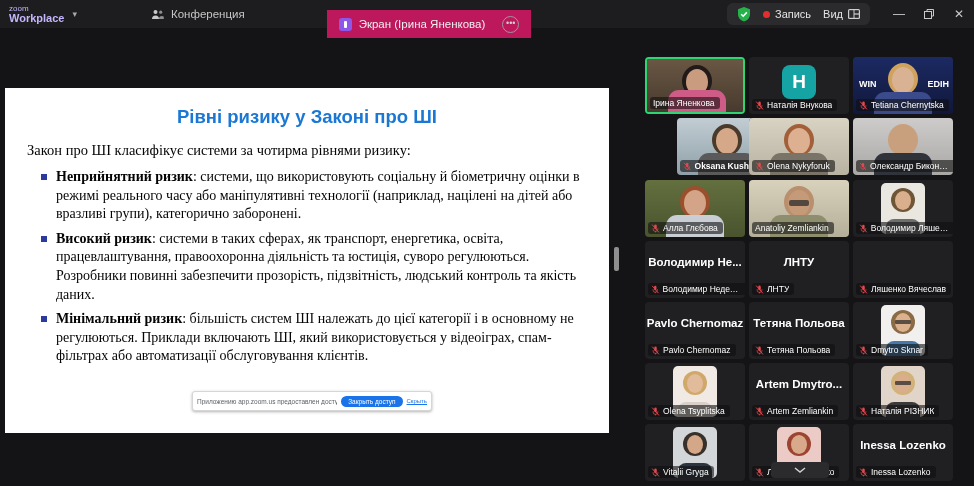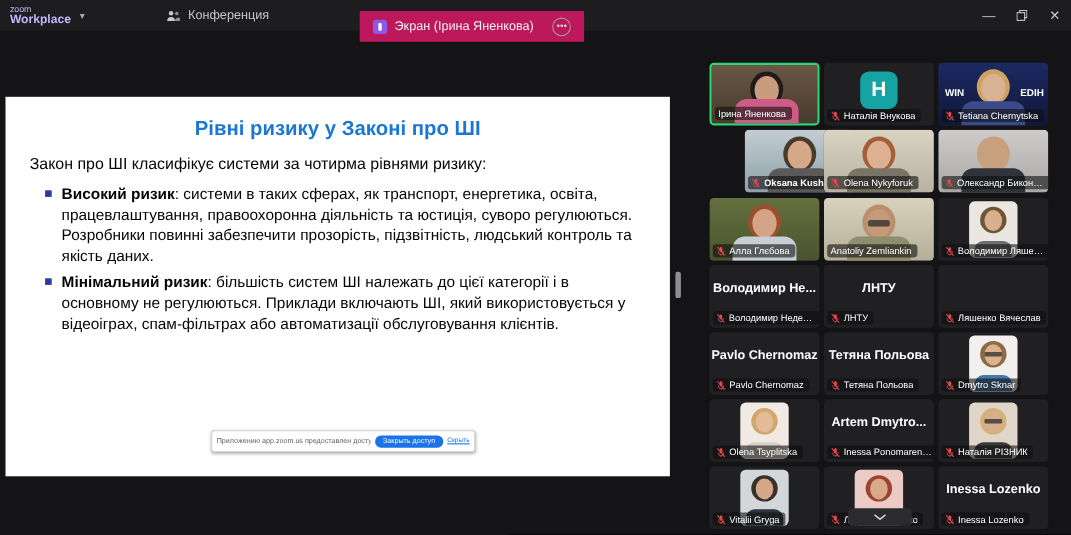--- a/index.html
+++ b/index.html
@@ -25,21 +25,21 @@
                 gap:12px;padding:0 10px;margin-right:14px;}
   .rec{display:flex;align-items:center;gap:5px;color:#e3e3e3;font-size:11px;}
   .rec-dot{width:7px;height:7px;border-radius:50%;background:#e02f2f;}
   .view{display:flex;align-items:center;gap:5px;color:#e3e3e3;font-size:11px;}
   .winbtn{width:30px;height:28px;display:flex;align-items:center;justify-content:center;color:#c9c9c9;font-size:12px;}
   
   .slide{position:absolute;left:5px;top:88px;width:604px;height:345px;background:#fff;overflow:hidden;}
   .slide-inner{padding:10px 22px 0 22px;}
   .slide-title{color:#1a78d4;font-size:18.5px;font-weight:600;text-align:center;margin:8px 0 14px 0;
                font-family:"Liberation Sans",sans-serif;}
-  .slide-body{font-family:Liberation Sans, sans-serif;color:#050505;}
+  .slide-body{font-family:Liberation Serif, serif;color:#050505;}
   .intro{font-size:14.5px;margin:0 0 9px 0;}
   ul.bullets{list-style:none;margin:0;padding:0 0 0 14px;}
   ul.bullets li{position:relative;padding-left:15px;margin-bottom:6px;font-size:14px;line-height:1.33;}
   ul.bullets li::before{content:"";position:absolute;left:0;top:6px;width:6px;height:6px;background:#2b3a9e;}
   
   .share-note{position:absolute;left:187px;top:303px;width:230px;height:18px;background:#fff;
               border:1px solid #d6d6d6;border-radius:3px;box-shadow:0 1px 3px rgba(0,0,0,.3);
               display:flex;align-items:center;gap:4px;padding:0 4px;z-index:5;}
   .share-note .msg{font-size:6.5px;color:#5f6368;white-space:nowrap;overflow:hidden;}
   .share-note .stop{background:#1a73e8;color:#fff;border:none;border-radius:8px;font-size:6.5px;
@@ -100,37 +100,57 @@
 
     <div class="tab active">
       <span class="ptab-icon">
           <span></span>
         </span>
       <span>Экран (Ірина Яненкова)</span>
       <span class="more-circle">•••</span>
     </div>
 
     <div class="right-cluster">
+      <div class="status-group">
+        <svg width="14" height="15" viewBox="0 0 14 15">
+          <path d="M7 0 L13 2.2 V7 c0 4 -2.7 6.5 -6 7.6 C3.7 13.5 1 11 1 7 V2.2 Z" fill="#25b24b"></path>
+          <path d="M4.2 7.2 l2 2 l3.6 -3.8" stroke="#fff" stroke-width="1.6" fill="none"></path>
+        </svg>
+        <div class="rec">
+          <span class="rec-dot"></span>
+          <span>Запись</span>
+        </div>
+        <div class="view">
+          <span>Вид</span>
+          <svg width="12" height="10" viewBox="0 0 12 10">
+            <rect x="0" y="0" width="12" height="10" rx="1.5" fill="#cfcfcf"></rect>
+            <rect x="1.2" y="1.2" width="4.3" height="7.6" fill="#2b2b2d"></rect>
+            <rect x="6.5" y="1.2" width="4.3" height="3.2" fill="#2b2b2d"></rect>
+            <rect x="6.5" y="5.6" width="4.3" height="3.2" fill="#2b2b2d"></rect>
+          </svg>
+        </div>
+      </div>
       <div class="winbtn">—</div>
       <div class="winbtn">
         <svg width="10" height="10" viewBox="0 0 10 10">
           <rect x="0.5" y="2.5" width="7" height="7" fill="none" stroke="#c9c9c9"></rect>
           <path d="M3 2.5 V0.5 H9.5 V7 H7.5" fill="none" stroke="#c9c9c9"></path>
         </svg>
       </div>
       <div class="winbtn">✕</div>
     </div>
   </div>
 
   <div class="slide">
     <div class="slide-inner">
       <div class="slide-title">Рівні ризику у Законі про ШІ</div>
       <div class="slide-body">
         <p class="intro">Закон про ШІ класифікує системи за чотирма рівнями ризику:</p>
         <ul class="bullets">
+          <li><b>Неприйнятний ризик</b><span>: системи, що використовують соціальну й біометричну оцінки в режимі реального часу або маніпулятивні технології (наприклад, націлені на дітей або вразливі групи), категорично заборонені.</span></li>
           <li><b>Високий ризик</b><span>: системи в таких сферах, як транспорт, енергетика, освіта, працевлаштування, правоохоронна діяльність та юстиція, суворо регулюються. Розробники повинні забезпечити прозорість, підзвітність, людський контроль та якість даних.</span></li>
           <li><b>Мінімальний ризик</b><span>: більшість систем ШІ належать до цієї категорії і в основному не регулюються. Приклади включають ШІ, який використовується у відеоіграх, спам-фільтрах або автоматизації обслуговування клієнтів.</span></li>
         </ul>
       </div>
     </div>
     <div class="share-note">
       <span class="msg">Приложению app.zoom.us предоставлен доступ к вашему экрану.</span>
       <button class="stop">Закрыть доступ</button>
       <span class="hide">Скрыть</span>
     </div>
@@ -401,21 +421,21 @@
       <div class="tile" style="left: 749px; top: 363px;">
 
     <div class="big-name" style="display: block;">Artem Dmytro...</div>
     <div class="pill">
       <svg class="mic" viewBox="0 0 12 12" width="9" height="9">
         <rect x="4.3" y="0.8" width="3.4" height="6.2" rx="1.7" fill="#e5484d"></rect>
         <path d="M2.8 5.6 v1.1 a3.2 3.2 0 0 0 6.4 0 v-1.1" stroke="#e5484d" stroke-width="1" fill="none"></path>
         <rect x="5.5" y="9.2" width="1" height="2" fill="#e5484d"></rect>
         <line x1="1.6" y1="0.8" x2="10.6" y2="11.2" stroke="#e5484d" stroke-width="1.3"></line>
       </svg>
-      <span class="pill-name">Inessa Ponomarenko</span>
+      <span class="pill-name">Artem Zemliankin</span>
     </div>
   </div>
       <div class="tile" style="left: 853px; top: 363px;">
 
     <div class="photo" style="display: block; background: rgb(224, 213, 200);">
       <div class="p-hair" style="background: rgb(211, 178, 121);"></div>
       <div class="p-head" style="background: rgb(217, 174, 140);"></div>
       <div class="p-glasses" style="display: block;"></div>
       <div class="p-body" style="background: rgb(58, 58, 58);"></div>
     </div>

